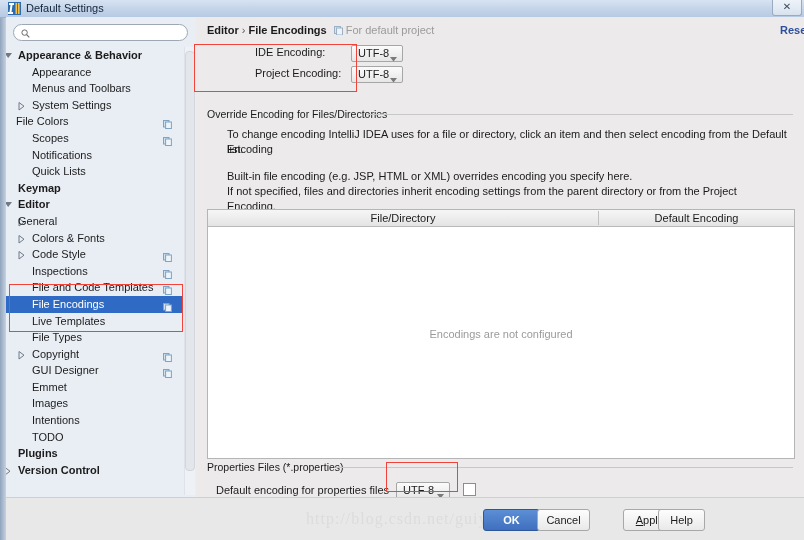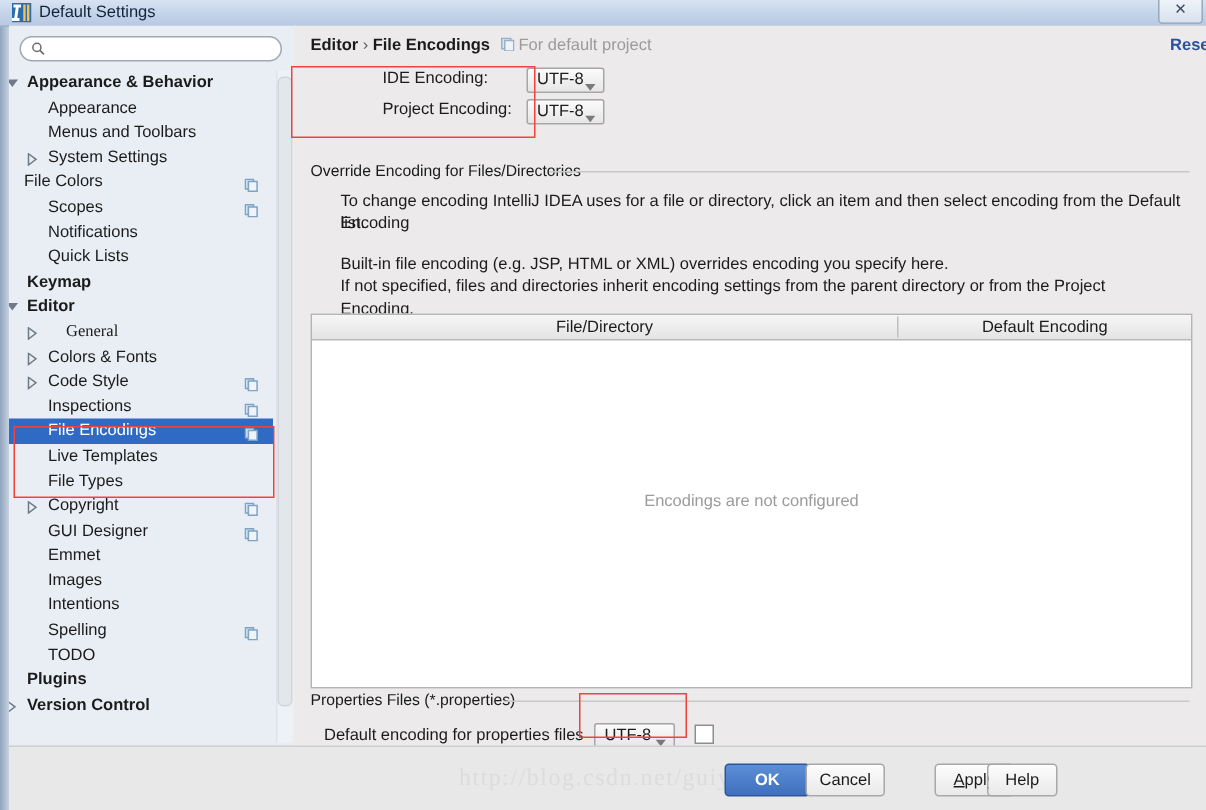--- a/index.html
+++ b/index.html
@@ -209,21 +209,21 @@
                 </svg>
               </span>
               <span class="lbl" style="left: 12px;">Editor</span>
             </div>
             <div class="trow">
               <span class="arrow" style="left: 12px;">
                 <svg width="7" height="9" viewBox="0 0 7 9">
                   <path d="M1 0.5 L6 4.2 L1 8 Z" fill="none" stroke="#6f7a86" stroke-width="1"></path>
                 </svg>
               </span>
-              <span class="lbl" style="left: 38px; font-family: Liberation Serif, serif;">General</span>
+              <span class="lbl" style="left: 12px;">General</span>
             </div>
             <div class="trow">
               <span class="arrow" style="left: 12px;">
                 <svg width="7" height="9" viewBox="0 0 7 9">
                   <path d="M1 0.5 L6 4.2 L1 8 Z" fill="none" stroke="#6f7a86" stroke-width="1"></path>
                 </svg>
               </span>
               <span class="lbl" style="left: 26px;">Colors &amp; Fonts</span>
             </div>
             <div class="trow">
@@ -233,20 +233,27 @@
                 </svg>
               </span>
               <span class="lbl" style="left: 26px;">Code Style</span>
               <span class="shared-icon"><svg width="9" height="9" viewBox="0 0 9 9">
                   <rect x="0.5" y="0.5" width="5.5" height="6.5" fill="#cfe0ef" stroke="#7ea3c4"></rect>
                   <rect x="2.6" y="2" width="5.8" height="6.5" fill="#eef4fa" stroke="#7ea3c4"></rect>
                 </svg></span>
             </div>
             <div class="trow">
               <span class="lbl" style="left: 26px;">Inspections</span>
+              <span class="shared-icon"><svg width="9" height="9" viewBox="0 0 9 9">
+                  <rect x="0.5" y="0.5" width="5.5" height="6.5" fill="#cfe0ef" stroke="#7ea3c4"></rect>
+                  <rect x="2.6" y="2" width="5.8" height="6.5" fill="#eef4fa" stroke="#7ea3c4"></rect>
+                </svg></span>
+            </div>
+            <div class="trow">
+              <span class="lbl" style="left: 26px;">File and Code Templates</span>
               <span class="shared-icon"><svg width="9" height="9" viewBox="0 0 9 9">
                   <rect x="0.5" y="0.5" width="5.5" height="6.5" fill="#cfe0ef" stroke="#7ea3c4"></rect>
                   <rect x="2.6" y="2" width="5.8" height="6.5" fill="#eef4fa" stroke="#7ea3c4"></rect>
                 </svg></span>
             </div>
             <div class="trow sel">
               <span class="lbl" style="left: 26px;">File Encodings</span>
               <span class="shared-icon"><svg width="9" height="9" viewBox="0 0 9 9">
                   <rect x="0.5" y="0.5" width="5.5" height="6.5" fill="#cfe0ef" stroke="#7ea3c4"></rect>
                   <rect x="2.6" y="2" width="5.8" height="6.5" fill="#eef4fa" stroke="#7ea3c4"></rect>
@@ -278,27 +285,20 @@
                 </svg></span>
             </div>
             <div class="trow">
               <span class="lbl" style="left: 26px;">Emmet</span>
             </div>
             <div class="trow">
               <span class="lbl" style="left: 26px;">Images</span>
             </div>
             <div class="trow">
               <span class="lbl" style="left: 26px;">Intentions</span>
-            </div>
-            <div class="trow">
-              <span class="lbl" style="left: 26px;">Spelling</span>
-              <span class="shared-icon"><svg width="9" height="9" viewBox="0 0 9 9">
-                  <rect x="0.5" y="0.5" width="5.5" height="6.5" fill="#cfe0ef" stroke="#7ea3c4"></rect>
-                  <rect x="2.6" y="2" width="5.8" height="6.5" fill="#eef4fa" stroke="#7ea3c4"></rect>
-                </svg></span>
             </div>
             <div class="trow">
               <span class="lbl" style="left: 26px;">TODO</span>
             </div>
             <div class="trow bold">
               <span class="lbl" style="left: 12px;">Plugins</span>
             </div>
             <div class="trow bold">
               <span class="arrow" style="left: -2px;">
                 <svg width="7" height="9" viewBox="0 0 7 9">

